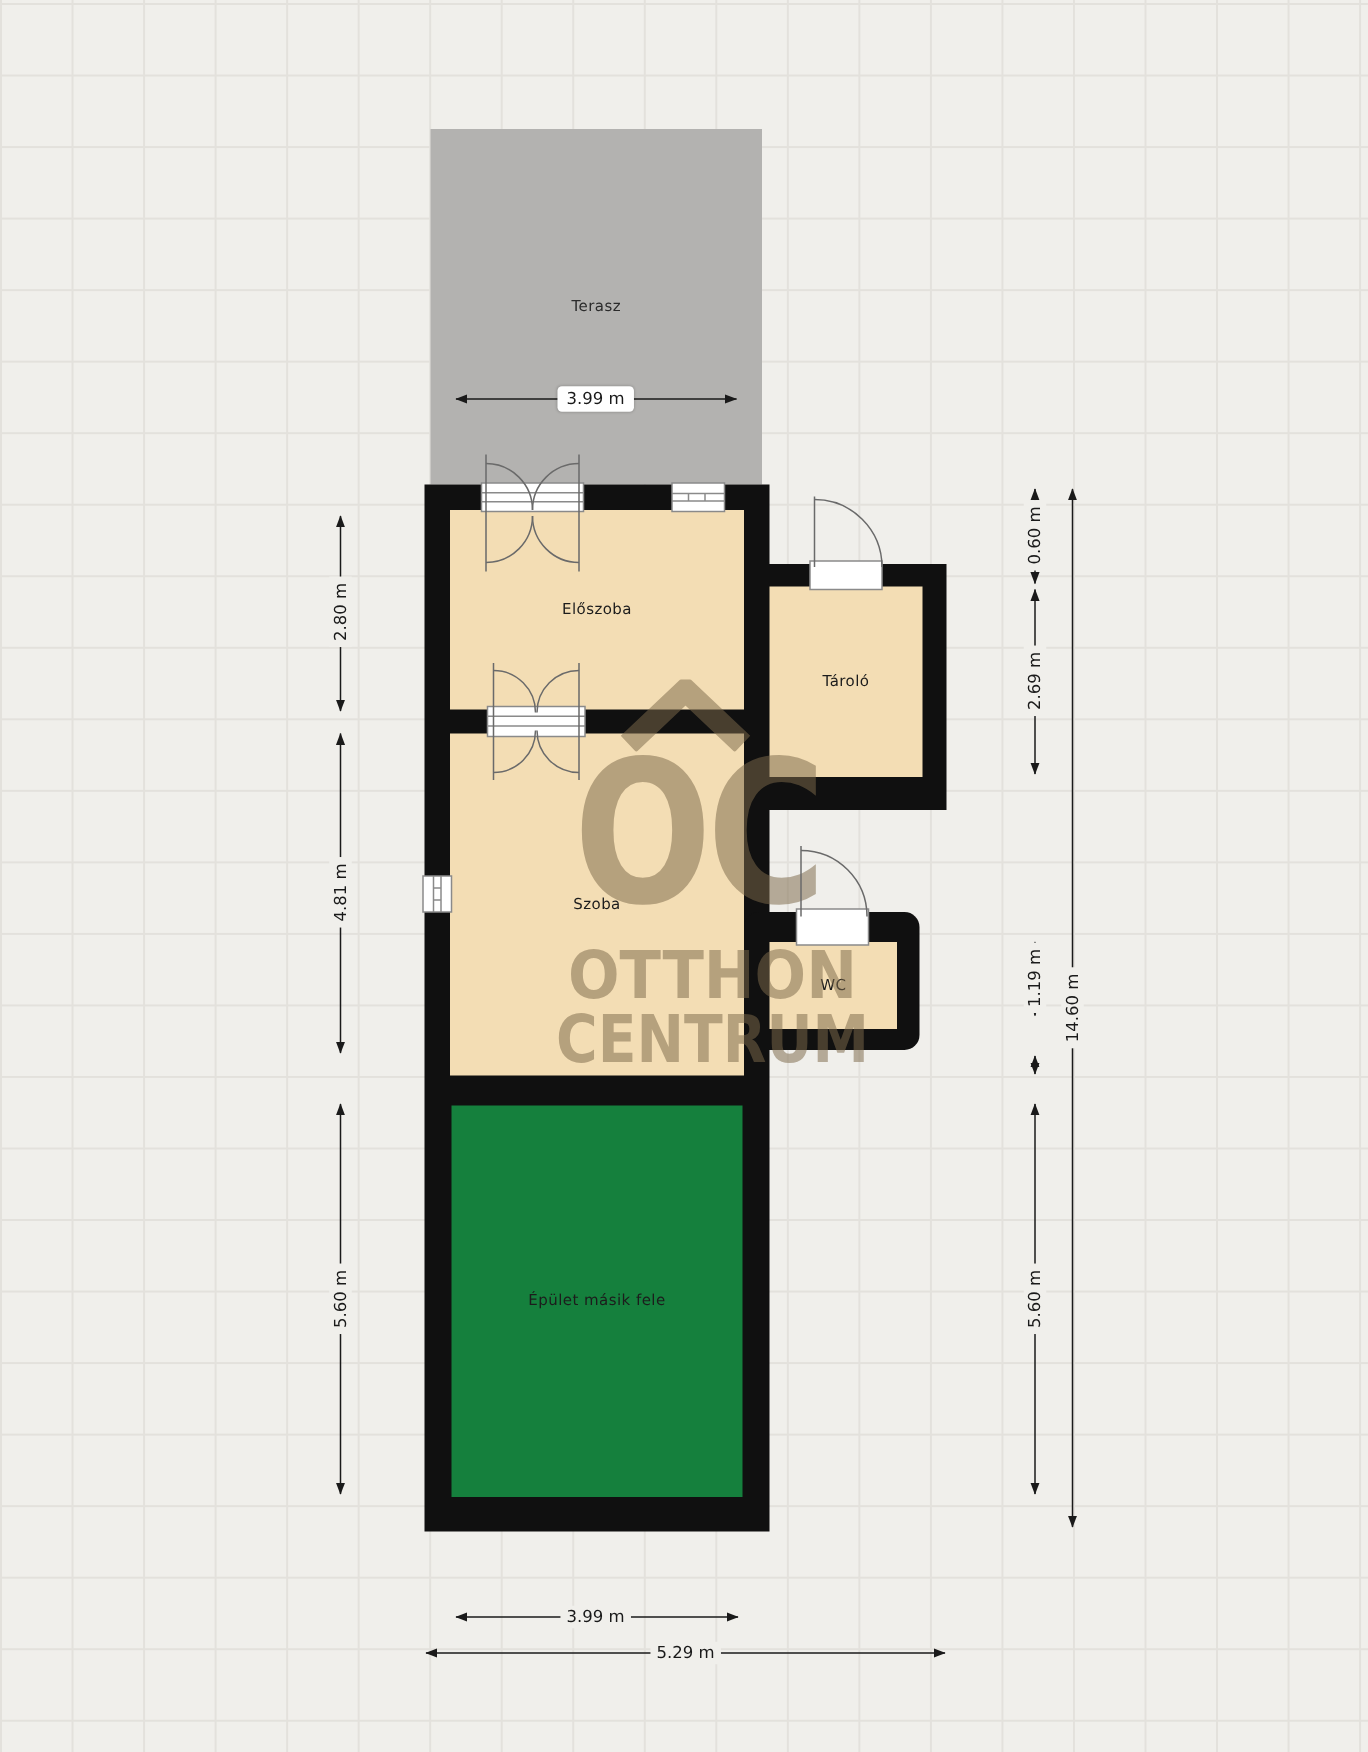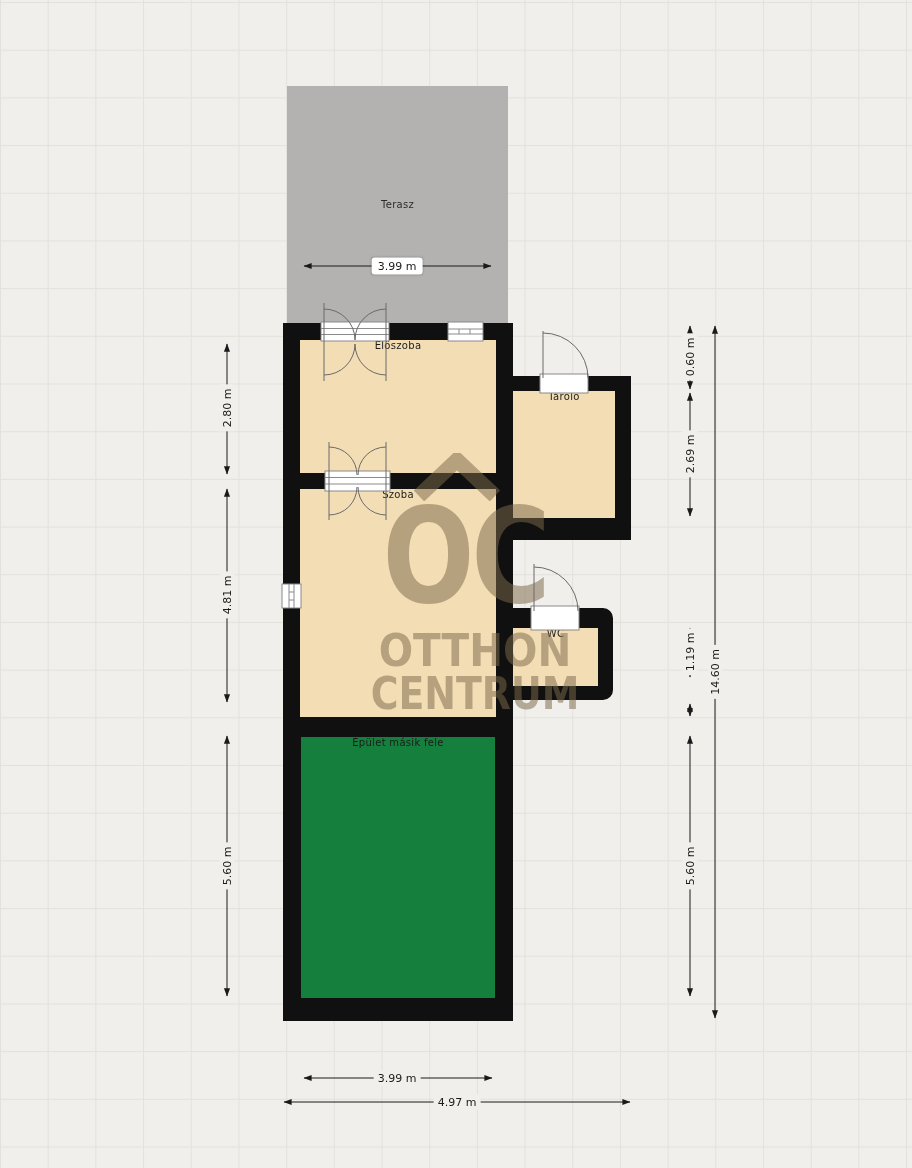--- a/index.html
+++ b/index.html
@@ -27,21 +27,21 @@
   }
   .terrace .room-label{color:#2b2b2b;}
   
   .wing{background:#101010;}
   .wing-main{left:283px;top:323px;width:230px;height:698px;}
   .wing-tarolo{left:496px;top:376px;width:135px;height:164px;text-decoration:underline;}
   .wing-wc{left:496px;top:608px;width:117px;height:92px;border-radius:10px;}
   
   .room{
     position:absolute;
-    display:flex;align-items:flex-start;justify-content:center;
+    display:flex;align-items:center;justify-content:center;
   }
   .room-tan{background:#f3ddb4;}
   .room-gray{background:#15803d;}
   .r-eloszoba{left:17px;top:17px;width:196px;height:133px;}
   .r-szoba{left:17px;top:166px;width:196px;height:228px;}
   .r-epulet{left:18px;top:414px;width:194px;height:261px;}
   .r-tarolo{left:17px;top:15px;width:102px;height:127px;}
   .r-wc{left:17px;top:20px;width:85px;height:58px;}
   .room-label{
     font-size:10px;color:#1c1c1c;letter-spacing:.3px;white-space:nowrap;
@@ -198,15 +198,15 @@
   <div class="abs dim dim-v" style="left:227px;top:595px;">4.81 m</div>
   <div class="abs dim dim-v" style="left:227px;top:866px;">5.60 m</div>
 
   <div class="abs dim dim-v" style="left:690px;top:357px;">0.60 m</div>
   <div class="abs dim dim-v" style="left:690px;top:454px;">2.69 m</div>
   <div class="abs dim dim-v" style="left:690px;top:652px;">1.19 m</div>
   <div class="abs dim dim-v" style="left:690px;top:866px;">5.60 m</div>
   <div class="abs dim dim-v" style="left:715px;top:672px;">14.60 m</div>
 
   <div class="abs dim dim-h" style="left:397px;top:1078px;">3.99 m</div>
-  <div class="abs dim dim-h" style="left:457px;top:1102px;">4.97 m</div>
+  <div class="abs dim dim-h" style="left:457px;top:1102px;">5.29 m</div>
 
 </div>
 
 </body></html>

